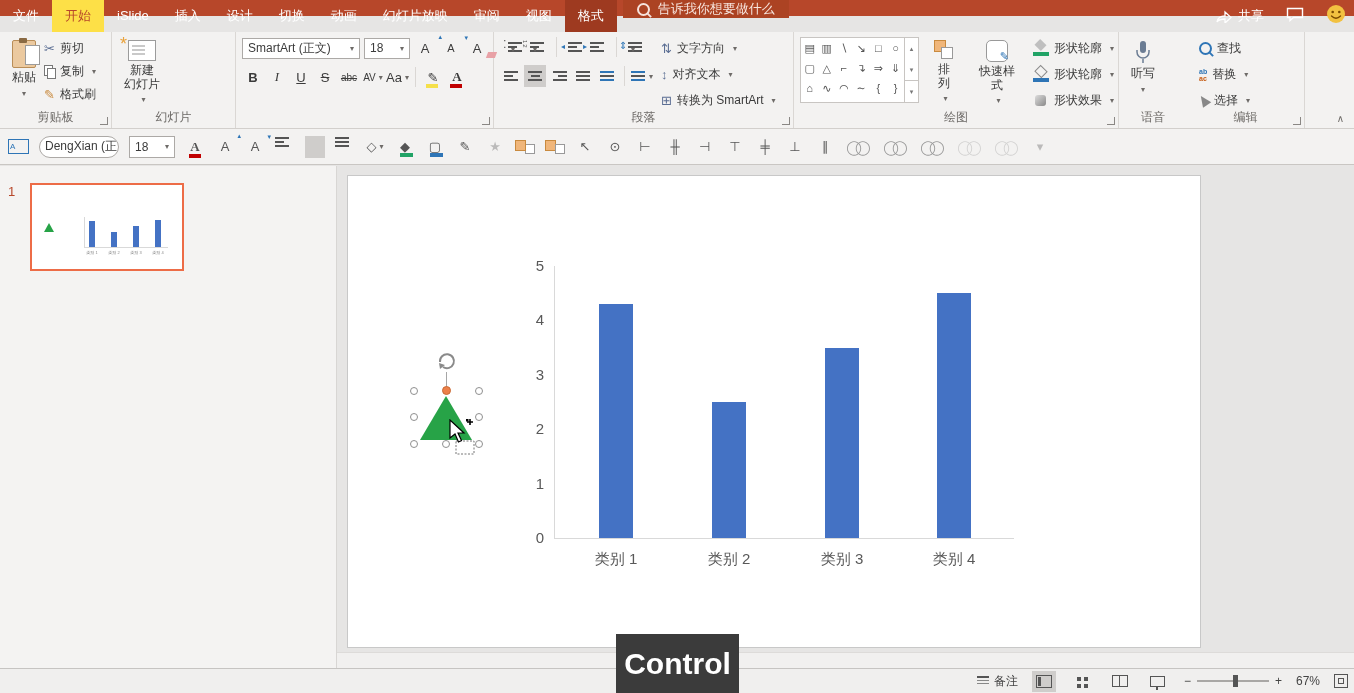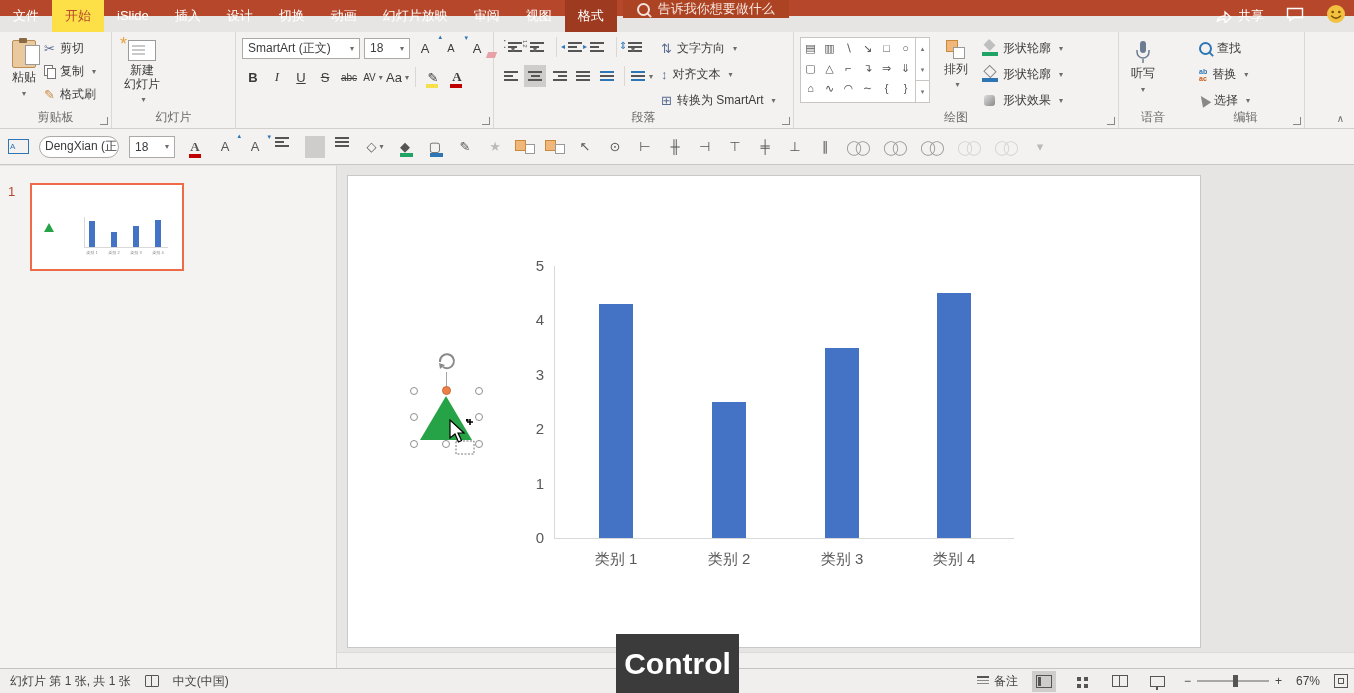--- a/index.html
+++ b/index.html
@@ -338,20 +338,24 @@
           <div class="gal-scroll">
               <span>▴</span>
               <span>▾</span>
               <span class="more">▾</span>
             </div>
         </div>
         <div class="bigbtn dd">
           <span class="i-arrange"></span>
           <span>排列</span>
         </div>
+        <div class="bigbtn dd">
+          <span class="i-qstyle"></span>
+          <span>快速样式</span>
+        </div>
         <div class="col" style="gap:3px;">
           <div class="smallrow dd">
               <span class="i-fill"></span>
               <span>形状轮廓</span>
             </div>
           <div class="smallrow dd">
               <span class="i-outl"></span>
               <span>形状轮廓</span>
             </div>
           <div class="smallrow dd">
@@ -511,25 +515,20 @@
         </div>
 
       </div>
       <div class="hscroll"></div>
     </div>
   </div>
 
   <div class="keycast">Control</div>
 
   <div class="statusbar">
-    <div class="sb-left">
-      <span>幻灯片 第 1 张, 共 1 张</span>
-      <span class="i-book"></span>
-      <span>中文(中国)</span>
-    </div>
     <div class="sb-right">
       <span class="sb-item">
           <span class="i-notes"></span>
           <span>备注</span>
         </span>
       <span class="vbtn activeT">
           <span class="v-norm"></span>
         </span>
       <span class="vbtn">
           <span class="v-sort"></span>

